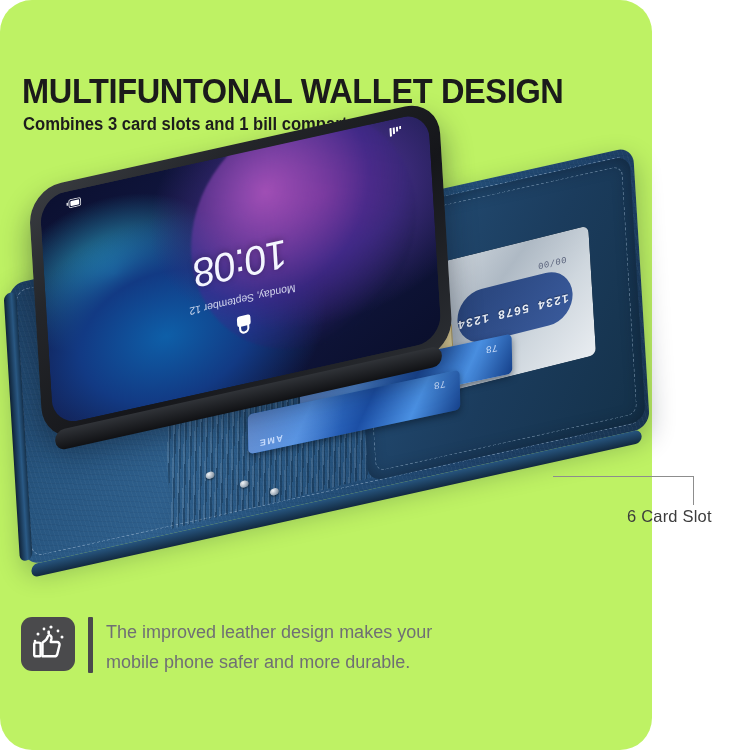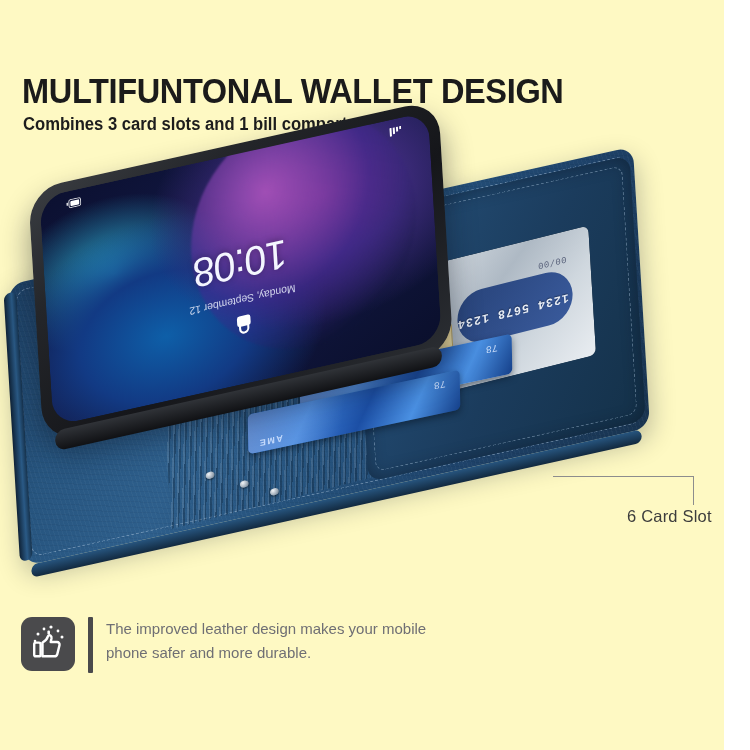--- a/index.html
+++ b/index.html
@@ -1,20 +1,20 @@
 <!DOCTYPE html>
 <html><head>
 <meta charset="utf-8">
 <style>
   html,body{margin:0;padding:0;}
   body{
     width:750px;height:750px;background:#ffffff;overflow:hidden;position:relative;
     font-family:"Liberation Sans",sans-serif;
   }
-  .stage{position:absolute;inset:0;width:724px;height:750px;background:#fef9c3;}
+  .stage{position:absolute;inset:0;width:652px;height:750px;background:#bef264;border-radius:32px;}
 
   
   .headline{
     position:absolute;left:22px;top:71px;
     font-family:"Liberation Sans",sans-serif;
     font-weight:bold;font-size:35px;line-height:40px;
     letter-spacing:-0.4px;color:#1b1b1b;white-space:nowrap;
     transform:scaleX(.93);transform-origin:left center;
   }
   .subhead{
@@ -204,21 +204,21 @@
   }
 
   
   .badge{
     position:absolute;left:21px;top:617px;width:54px;height:54px;border-radius:11px;
     background:#4a4a4c;
   }
   .divider{position:absolute;left:88px;top:617px;width:5px;height:56px;background:#4a4a4c;border-radius:1px;}
   .caption{
     position:absolute;left:106px;top:617px;width:330px;
-    font-family:"Liberation Sans",sans-serif;font-weight:300;font-size:15px;line-height:24px;
+    font-family:"Liberation Sans",sans-serif;font-weight:300;font-size:18px;line-height:30px;
     color:#6f6f74;
   }
 </style>
 </head>
 <body>
 
 <div class="stage">
 
   <div class="headline">MULTIFUNTONAL WALLET DESIGN</div>
   <div class="subhead">Combines 3 card slots and 1 bill compartment</div>

